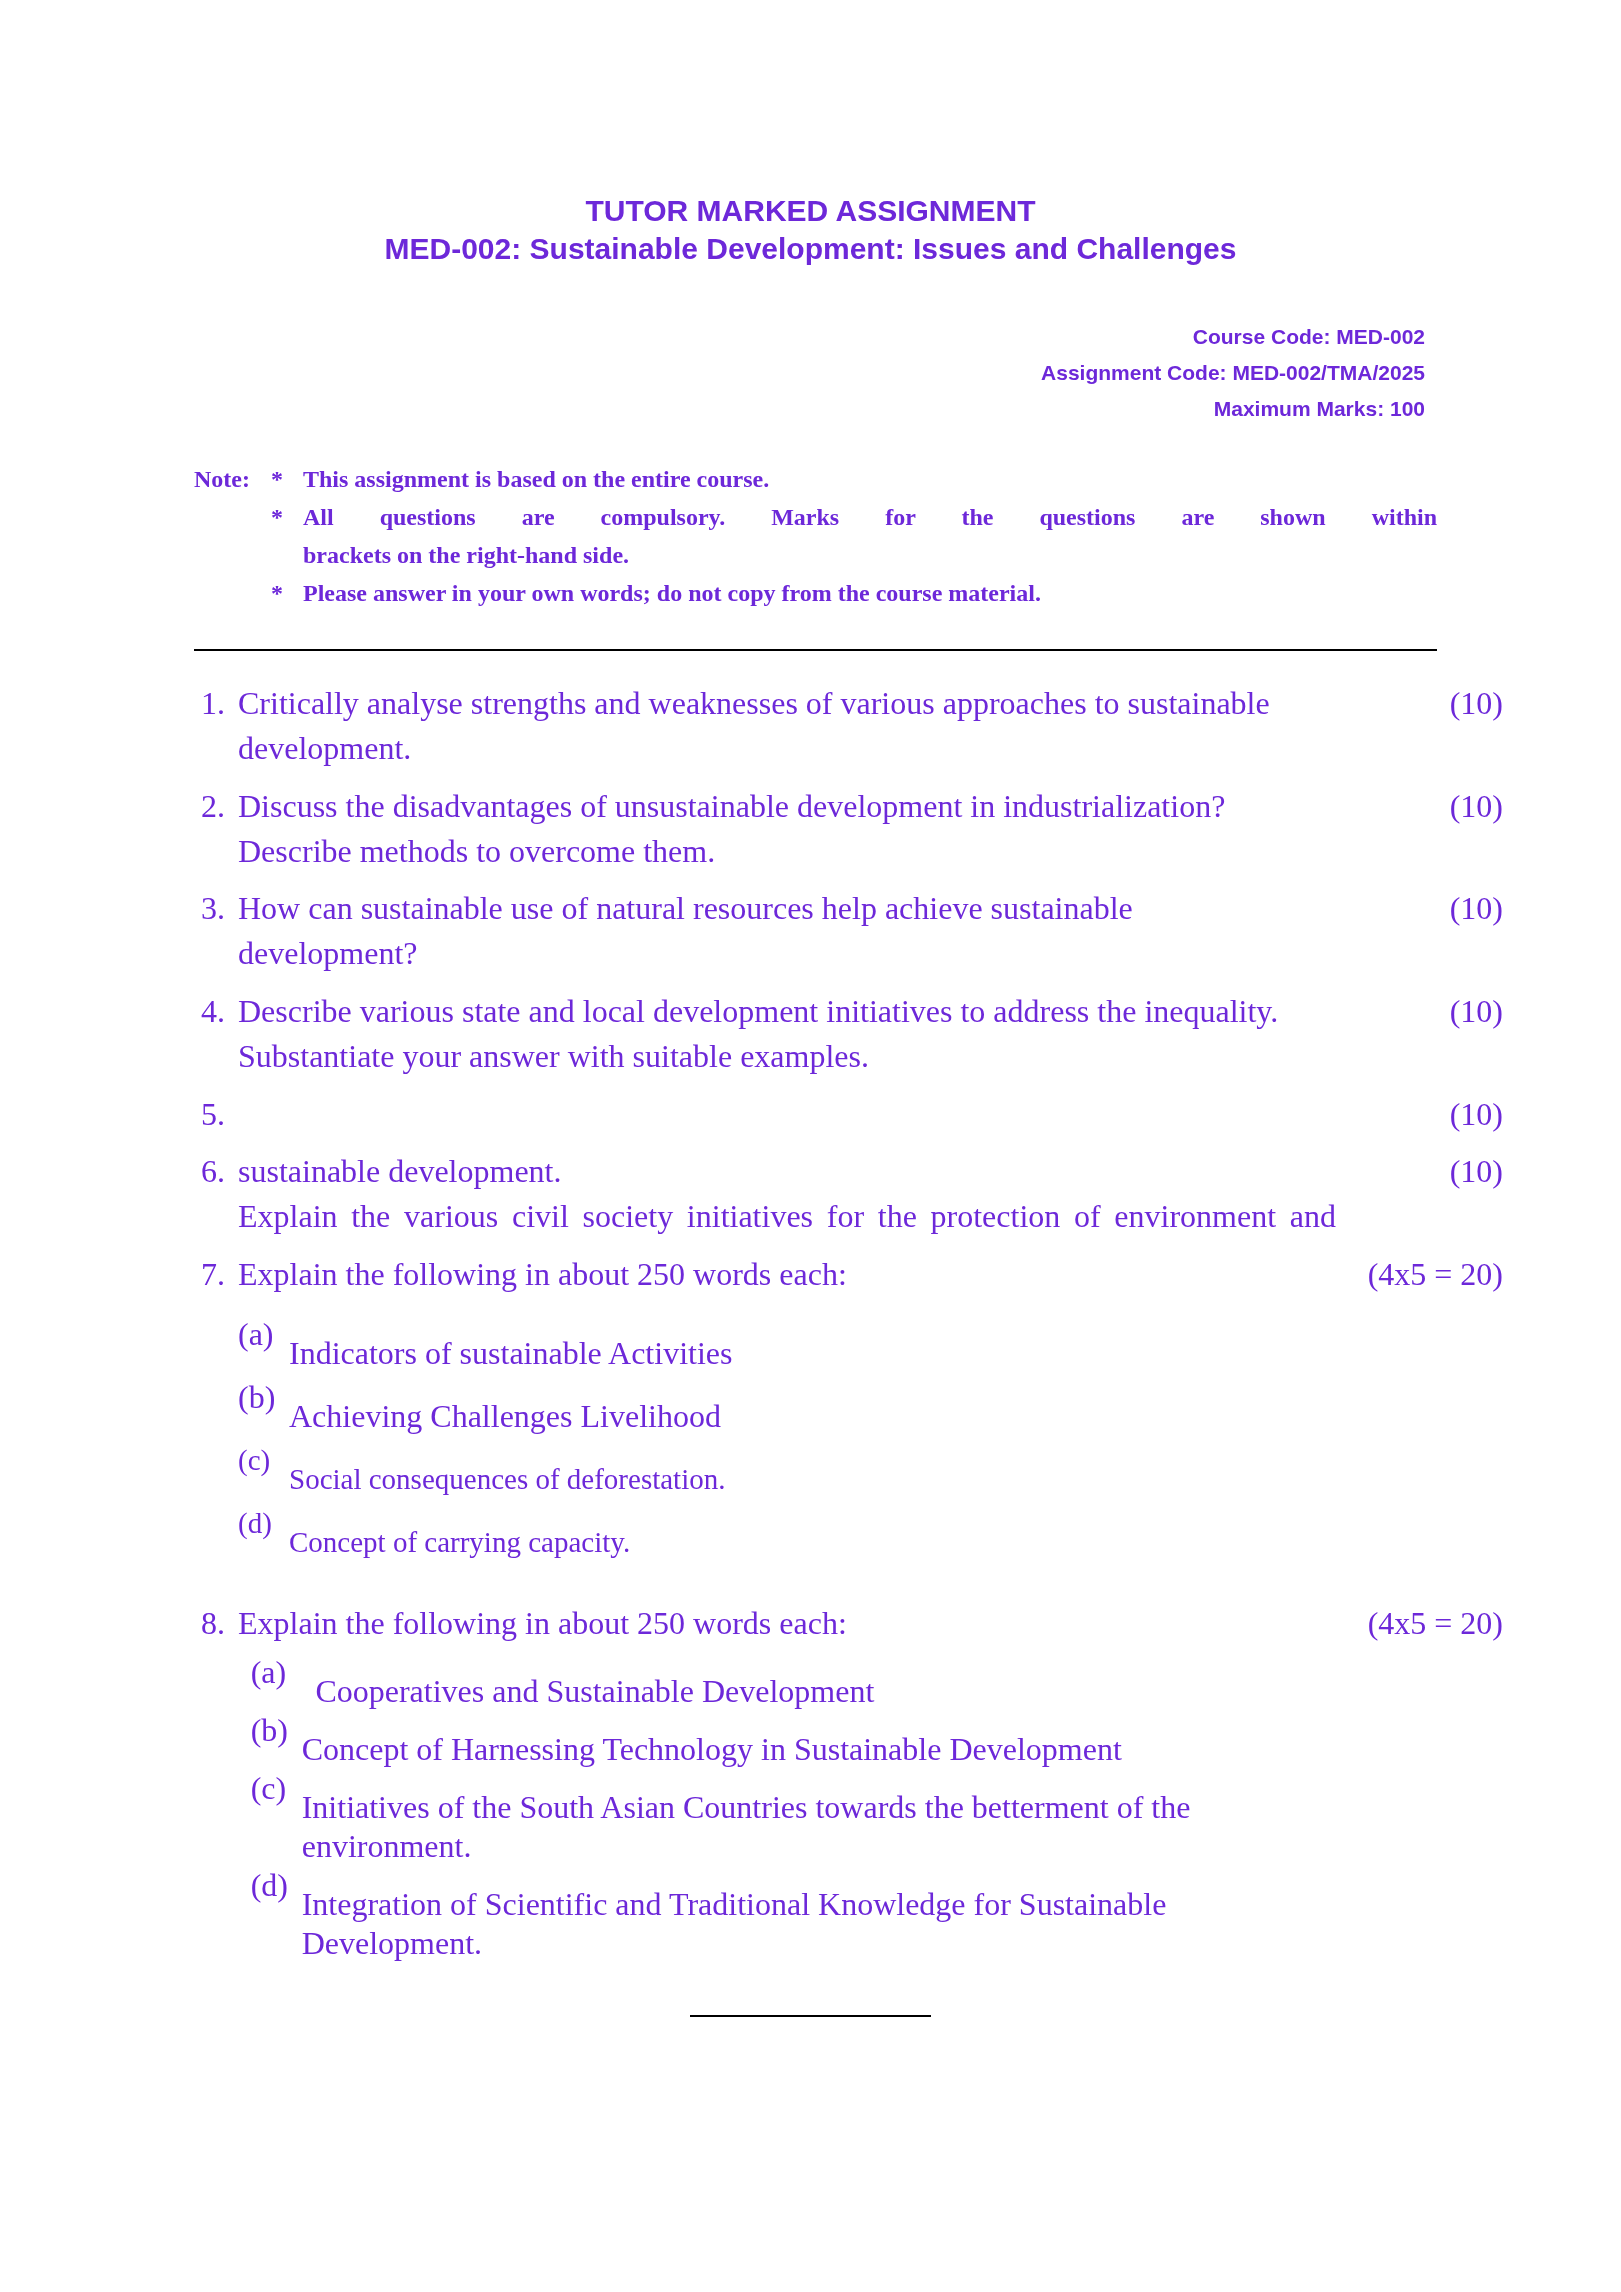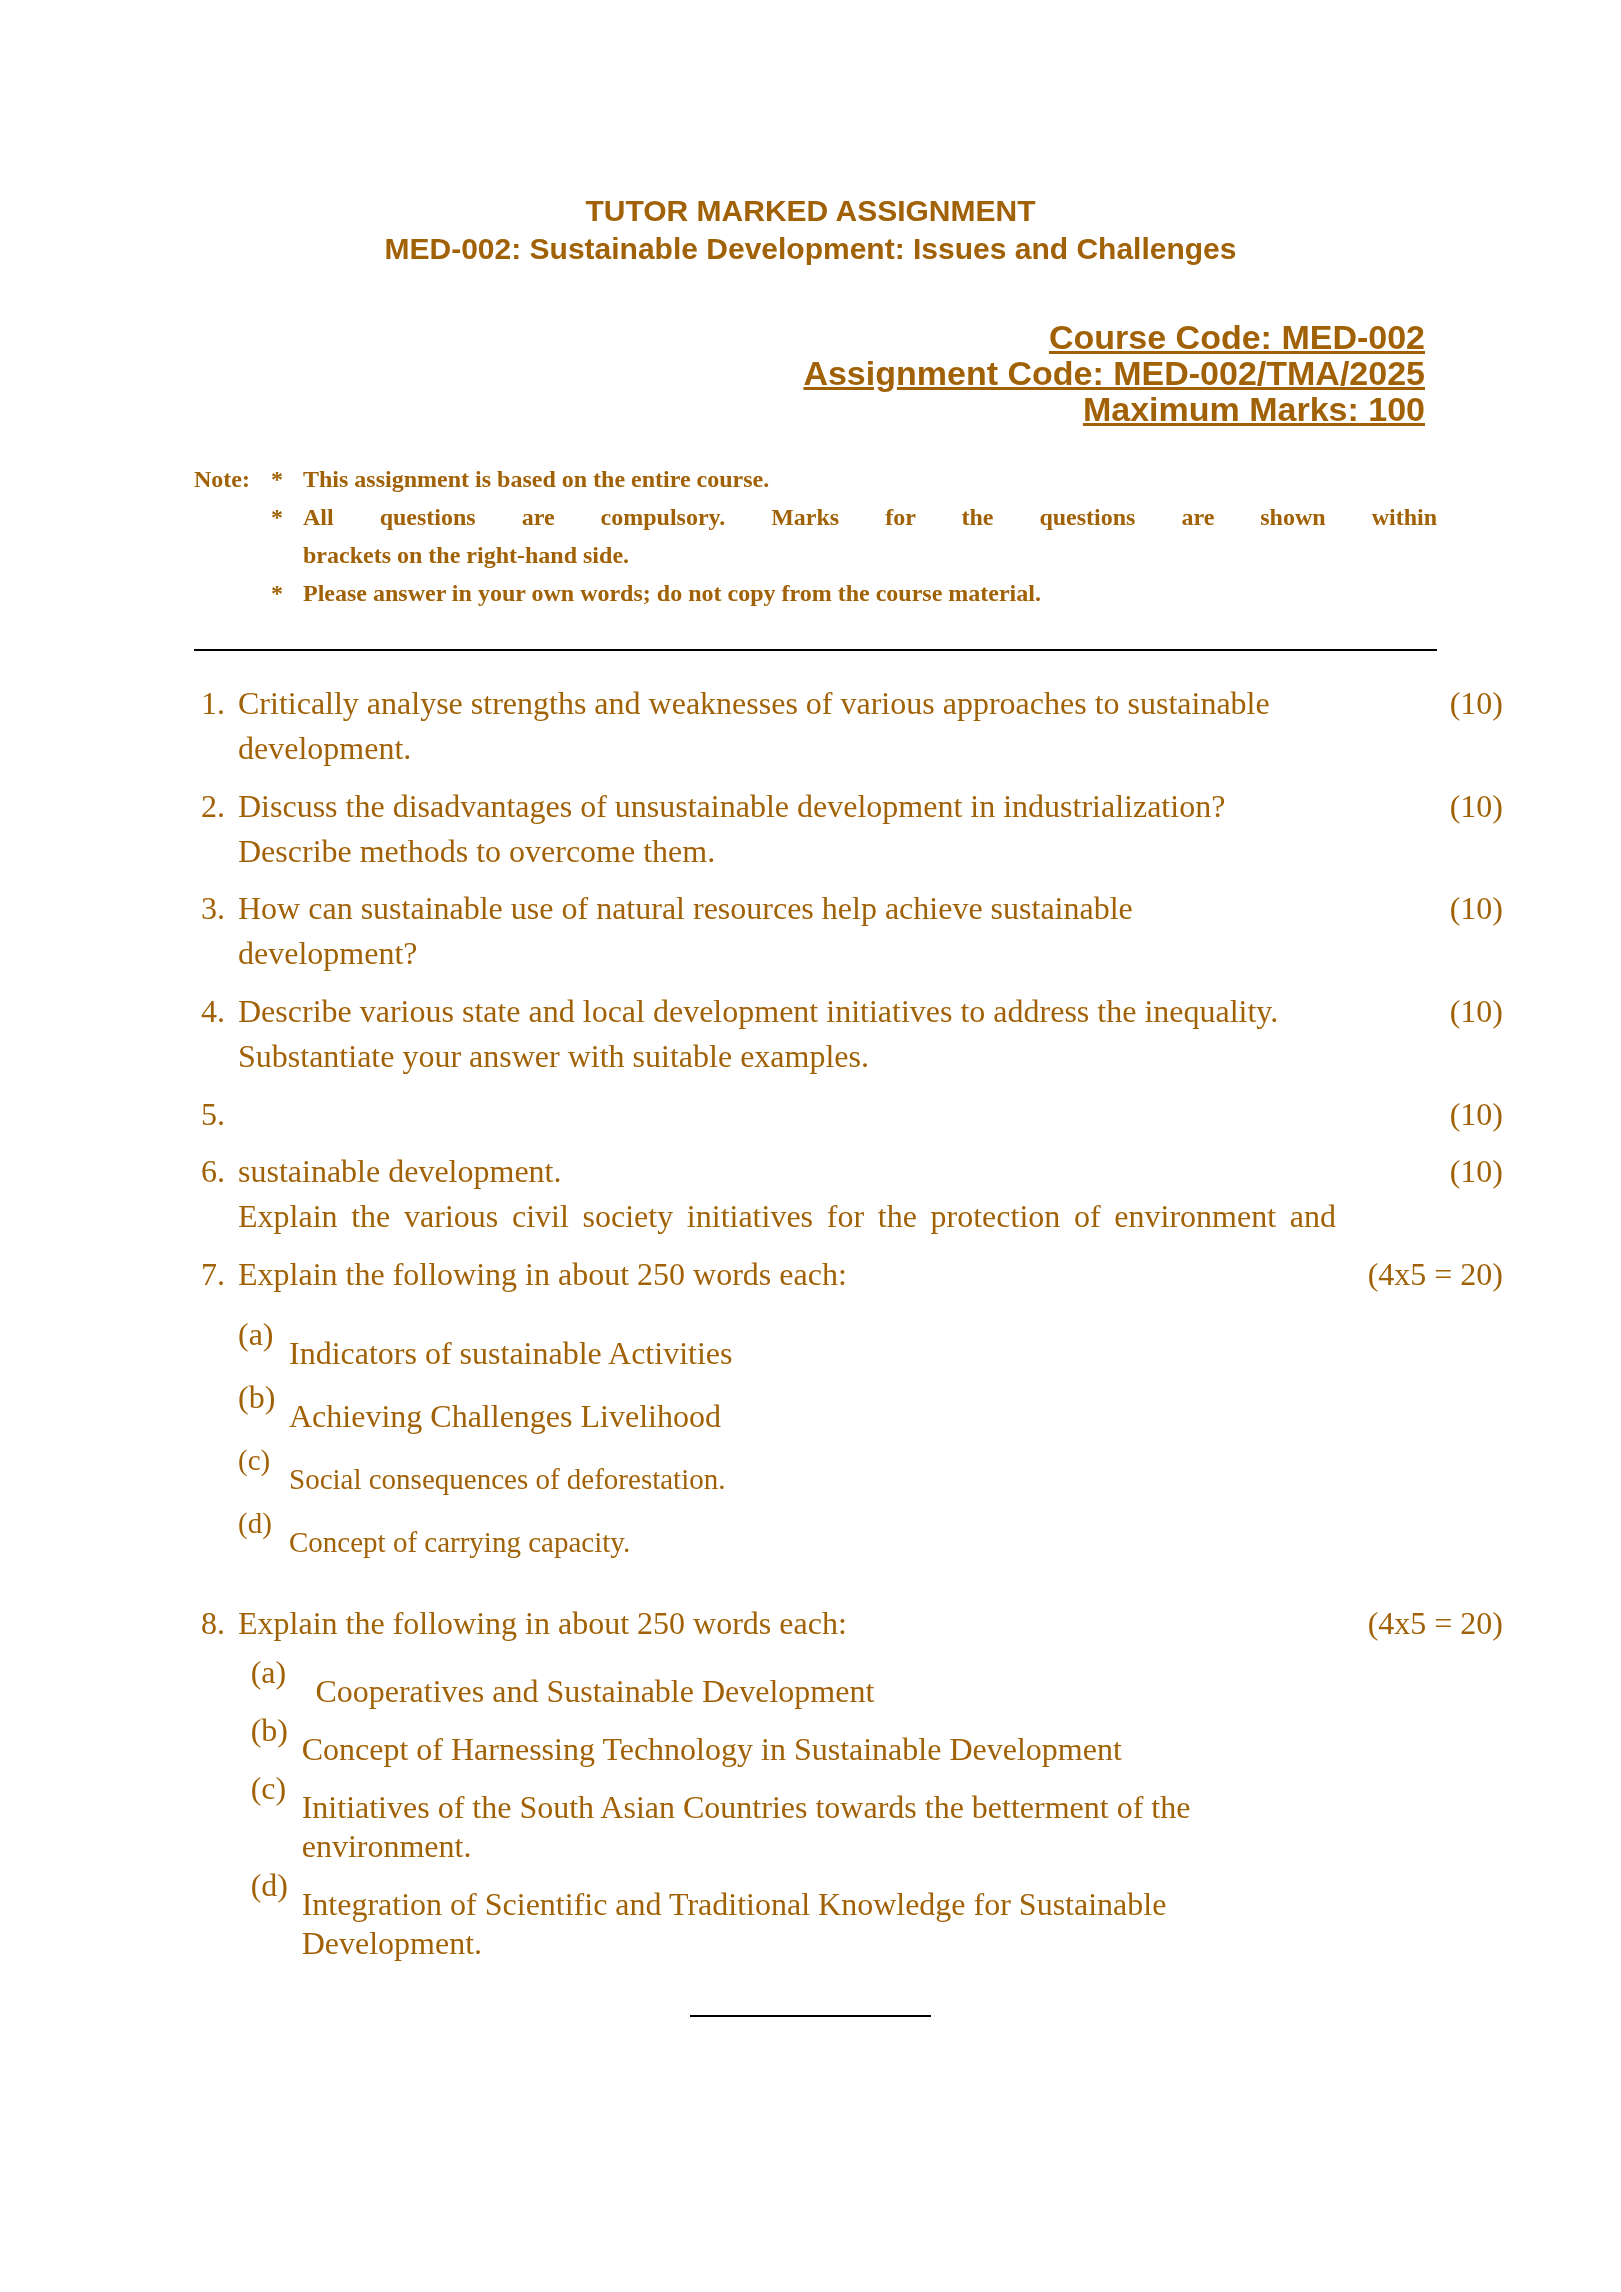--- a/index.html
+++ b/index.html
@@ -1,32 +1,32 @@
 <!DOCTYPE html>
 <html><head>
 <meta charset="utf-8">
 <style>
   html,body{margin:0;padding:0;background:#ffffff;}
   .page{
     position:relative;
     width:1621px;height:2293px;
-    background:#ffffff;color:#a16207;
+    background:#ffffff;color:#6d28d9;
     overflow:hidden;
     font-family:"Liberation Serif", serif;
   }
   
   .title-block{
     padding-top:192px;text-align:center;
     font-family:"Liberation Sans", sans-serif;
     font-weight:700;font-size:30px;line-height:38px;
   }
   .codes-block{
     margin-top:51px;padding-right:196px;text-align:right;
     font-family:"Liberation Sans", sans-serif;
-    font-weight:700;font-size:34px;line-height:36px;text-decoration:underline;
+    font-weight:700;font-size:21px;line-height:36px;
   }
   
   .note-block{
     margin:33px 0 0 194px;width:1243px;
     font-weight:700;font-size:24px;line-height:38px;
   }
   .note-row{display:flex;}
   .note-label{width:77px;flex:none;}
   .note-star{width:32px;flex:none;}
   .note-text{flex:1;}

